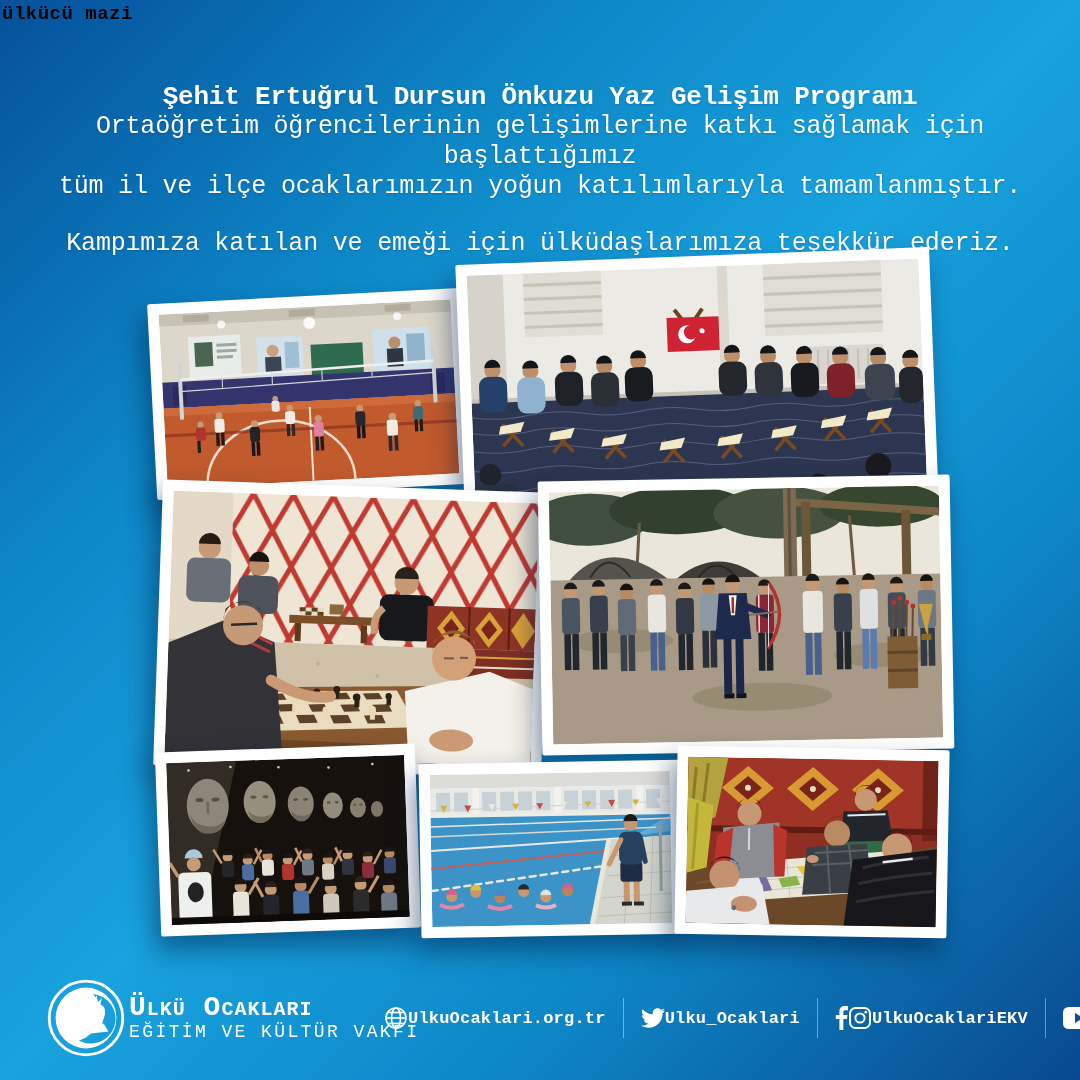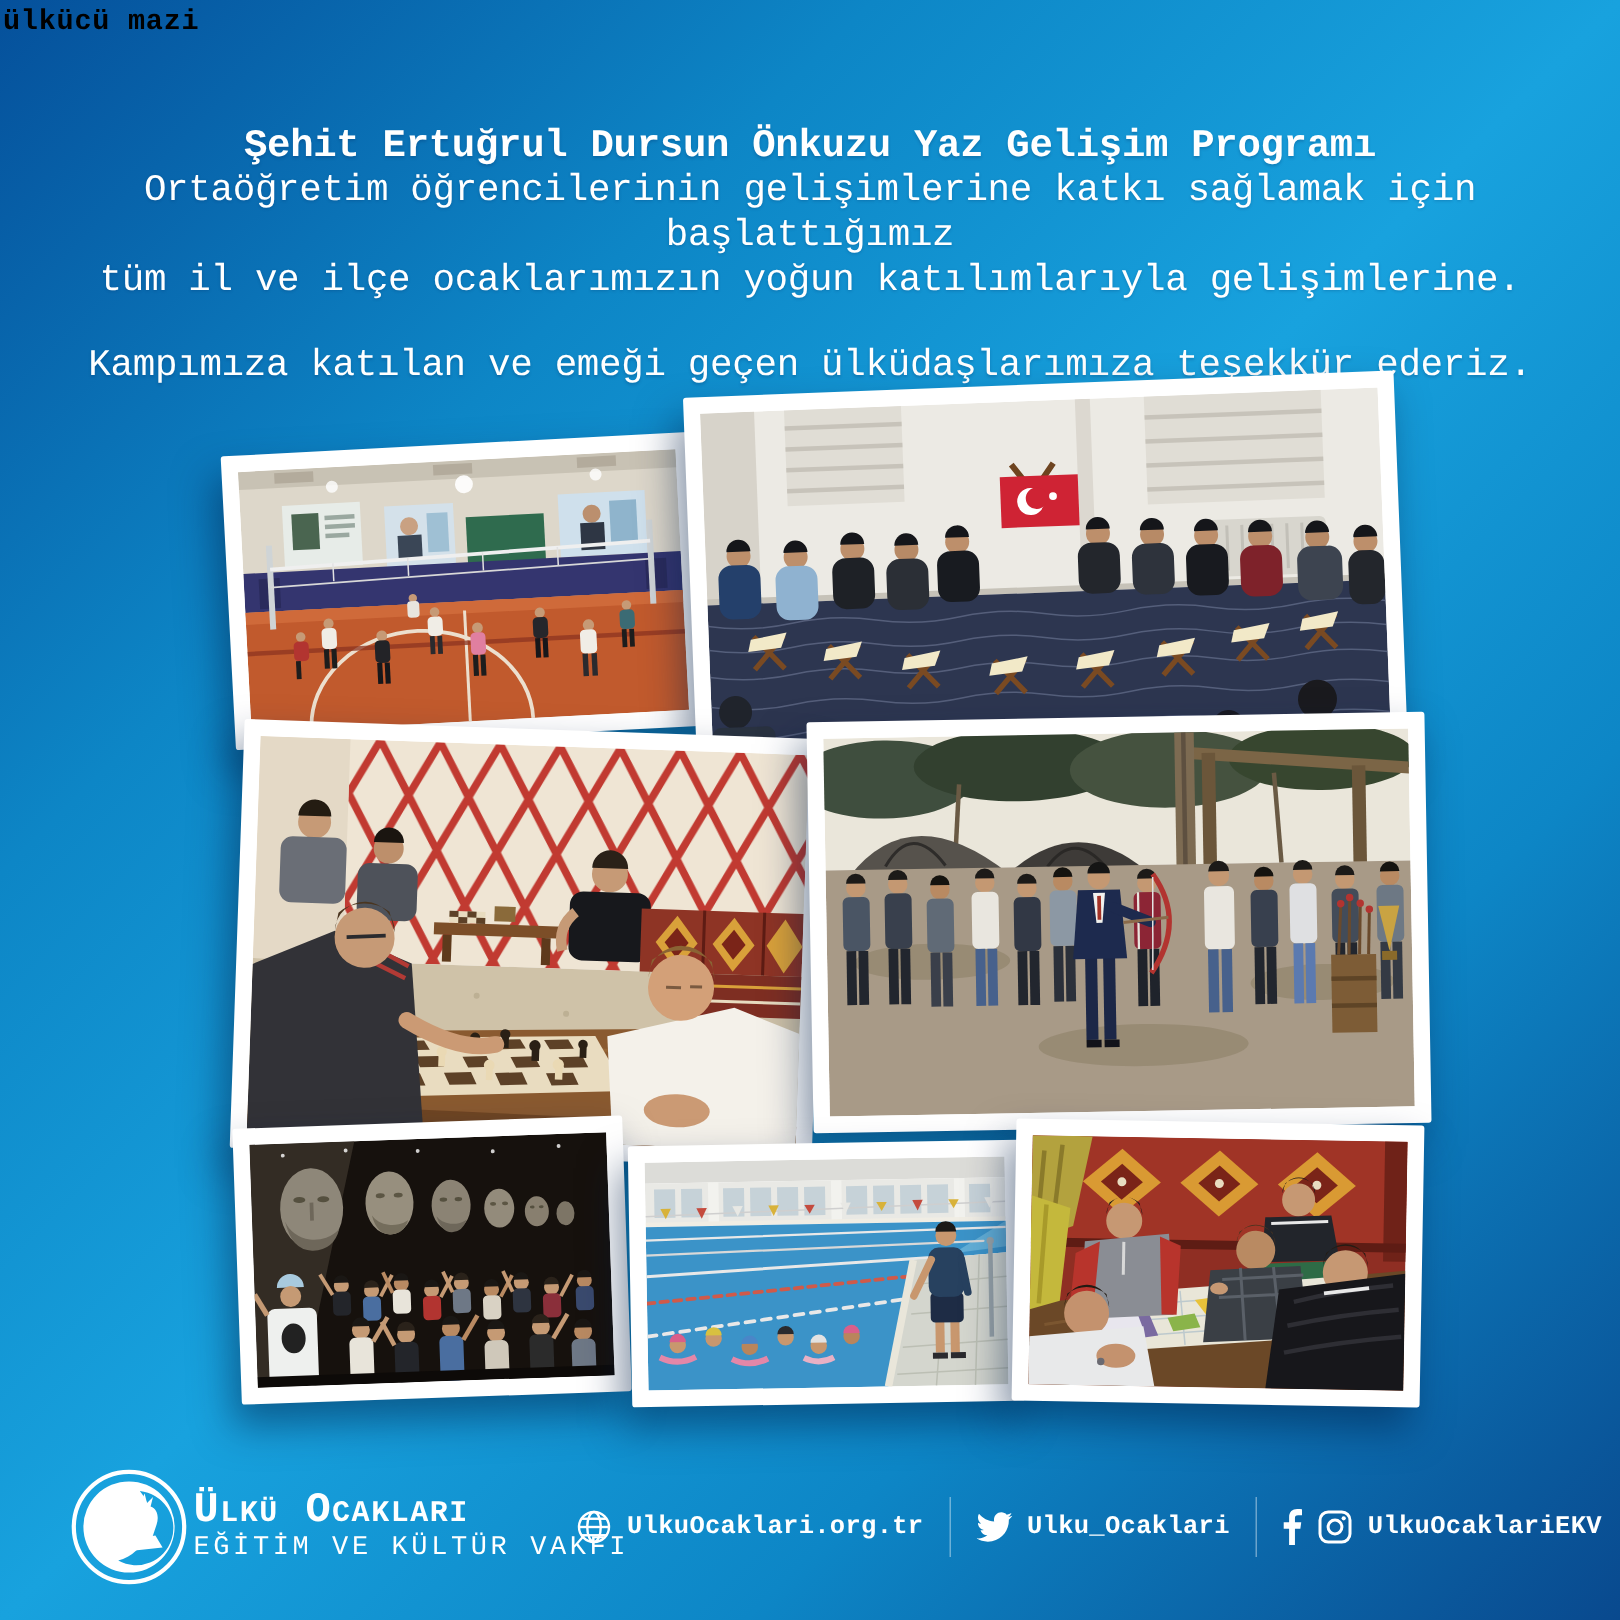--- a/index.html
+++ b/index.html
@@ -21,36 +21,36 @@
   .p3{left:158px;top:486px;transform:rotate(2deg);z-index:3;}
   .p4{left:540px;top:478px;transform:rotate(-1deg);z-index:4;}
   .p5{left:158px;top:748px;transform:rotate(-2deg);z-index:5;}
   .p6{left:420px;top:762px;transform:rotate(-1deg);z-index:6;}
   .p7{left:676px;top:748px;transform:rotate(1deg);z-index:7;}
   .footer-logo{position:absolute;left:46px;top:978px;display:flex;align-items:center;gap:3px;z-index:9;}
   .logo-mark{width:80px;height:80px;}
   .org-name{font-size:28px;font-weight:700;font-variant:small-caps;letter-spacing:1px;line-height:28px;}
   .org-subtitle{font-size:18px;font-weight:400;letter-spacing:2.4px;margin-top:0;}
   .footer-links{position:absolute;left:384px;top:996px;height:44px;display:flex;align-items:center;gap:17px;z-index:9;}
-  .flink{display:flex;align-items:center;gap:10px;font-size:17px;font-weight:700;letter-spacing:.2px;white-space:nowrap;}
+  .flink{display:flex;align-items:center;font-size:17px;font-weight:700;letter-spacing:.2px;white-space:nowrap;}
   .flink svg{display:block;}
   .sep{width:1px;height:40px;background:rgba(255,255,255,.4);}
 </style>
 </head>
 <body>
 
 <div class="poster">
 
   <div class="watermark">ülkücü mazi</div>
 
   <div class="header">
     <div class="hline bold">Şehit Ertuğrul Dursun Önkuzu Yaz Gelişim Programı</div>
     <div class="hline">Ortaöğretim öğrencilerinin gelişimlerine katkı sağlamak için başlattığımız</div>
-    <div class="hline">tüm il ve ilçe ocaklarımızın yoğun katılımlarıyla gelişimlerine.</div>
-    <div class="thanks">Kampımıza katılan ve emeği geçen ülküdaşlarımıza teşekkür ederiz.</div>
+    <div class="hline">tüm il ve ilçe ocaklarımızın yoğun katılımlarıyla tamamlanmıştır.</div>
+    <div class="thanks">Kampımıza katılan ve emeği için ülküdaşlarımıza teşekkür ederiz.</div>
   </div>
 
   <div class="photo p1">
     <svg width="292" height="174" viewBox="0 0 292 174">
       <rect width="292" height="174" fill="#ddd7ca"></rect>
       <rect width="292" height="12" fill="#c8c2b4"></rect>
       <rect x="24" y="2" width="26" height="7" fill="#b3ab9c"></rect>
         <rect x="130" y="2" width="26" height="7" fill="#b3ab9c"></rect>
         <rect x="226" y="2" width="26" height="7" fill="#b3ab9c"></rect>
       <circle cx="150" cy="16" r="6" fill="#fff" opacity=".9"></circle>

